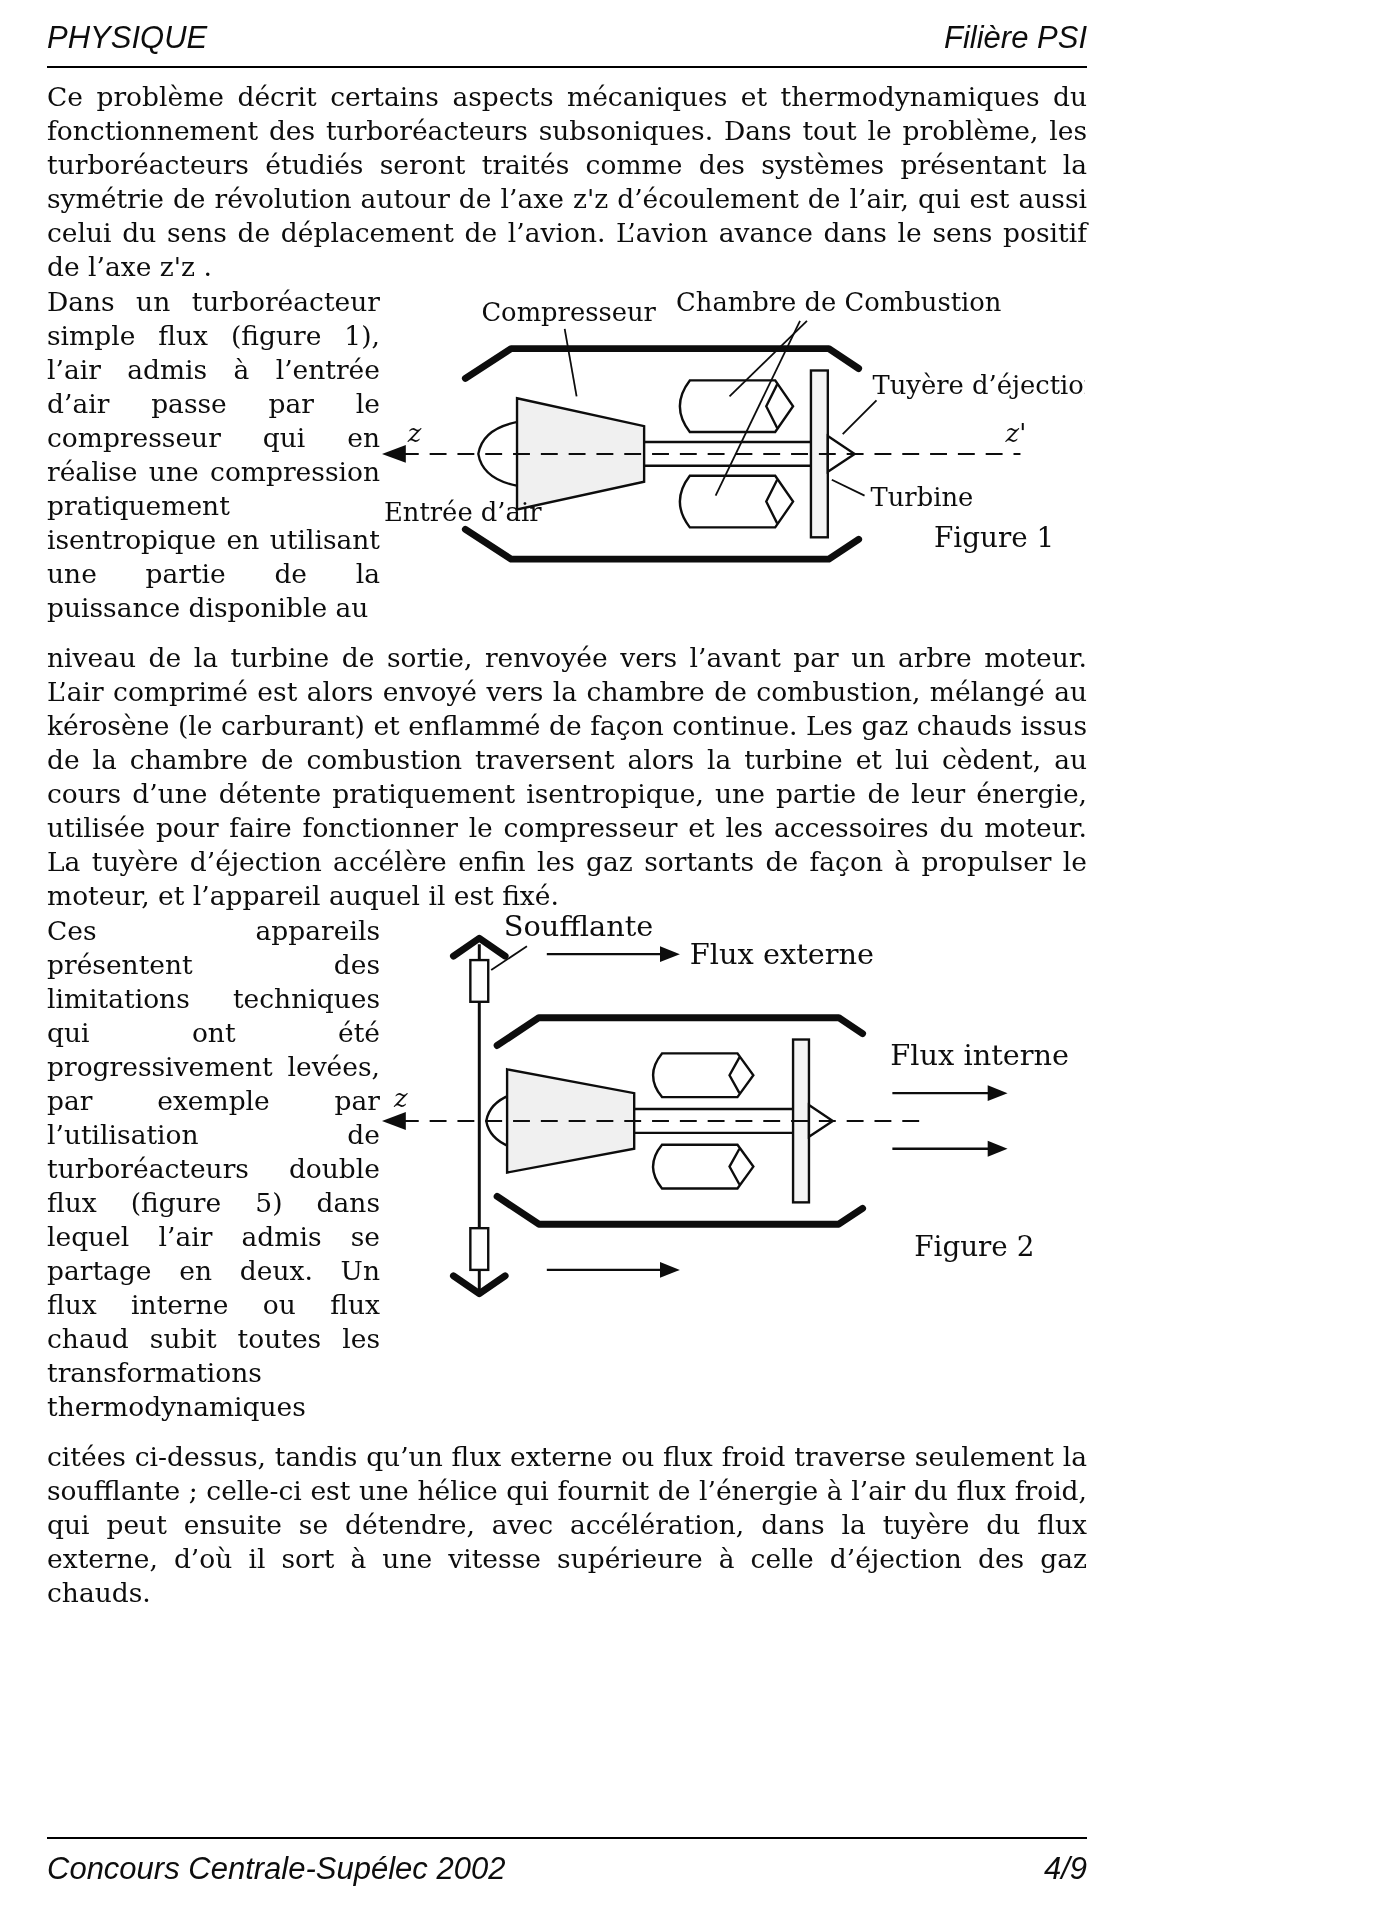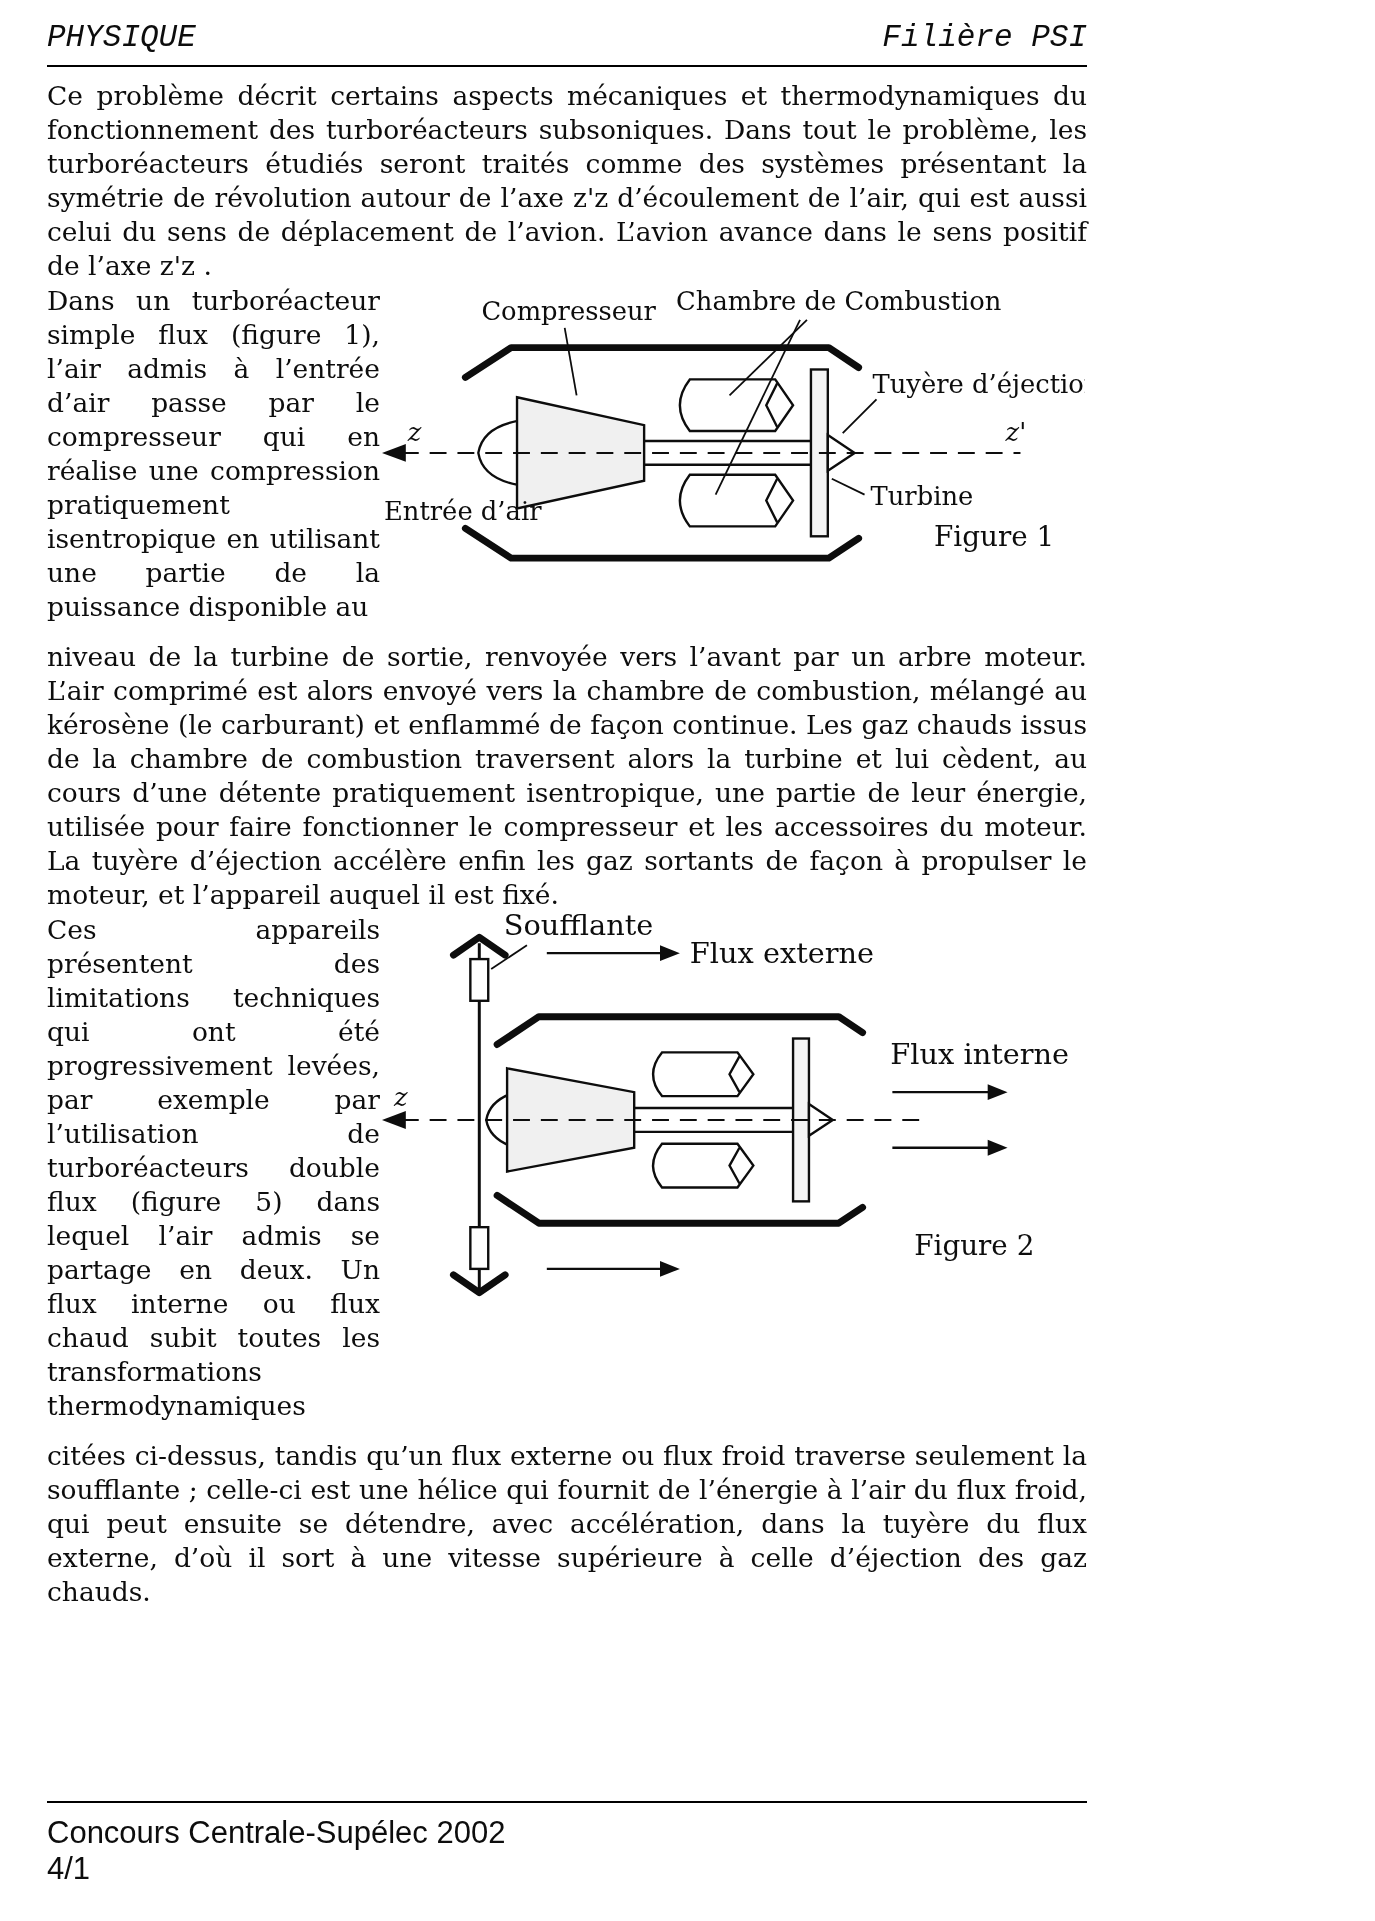--- a/index.html
+++ b/index.html
@@ -6,41 +6,41 @@
   html, body { background: #ffffff; }
   body {
     width: 1375px; height: 1921px; position: relative;
     font-family: "DejaVu Serif", serif; color: #0d0d0d;
     overflow: hidden;
   }
   .page { position: absolute; inset: 0; padding: 20px 288px 0 47px; }
 
   .hdr {
     display: flex; justify-content: space-between; align-items: flex-end;
-    font-family: Liberation Mono, monospace; font-style: italic;
+    font-family: Liberation Sans, sans-serif; font-style: italic;
     font-size: 31px; padding-bottom: 10px; border-bottom: 2px solid #000;
   }
 
   .body-text {
     font-size: 26.5px; line-height: 34px; text-align: justify;
   }
   .intro { margin-top: 12px; }
 
   .row { display: flex; margin-top: 1px; align-items: flex-start; }
   .leftcol { width: 333px; flex: 0 0 333px; }
   .figwrap { flex: 1 1 auto; }
   .figwrap svg { display: block; }
 
   .cont { margin-top: 16px; }
 
   .ftr {
     position: absolute; left: 47px; right: 288px; bottom: 34px;
     display: flex; justify-content: space-between;
-    font-family: "Liberation Sans", sans-serif; 
-    font-size: 31px; border-top: 2px solid #000; padding-top: 12px; flex-direction: column;
+    font-family: "Liberation Sans", sans-serif; font-style: italic;
+    font-size: 31px; border-top: 2px solid #000; padding-top: 12px;
   }
 
   
   .nac { fill: none; stroke: #0d0d0d; stroke-width: 7; stroke-linejoin: round; stroke-linecap: round; }
   .fan { fill: none; stroke: #0d0d0d; stroke-width: 7; stroke-linejoin: round; stroke-linecap: round; }
   .thin { stroke: #0d0d0d; stroke-width: 2.4; }
   .nofill { fill: none; }
   .lead { stroke: #0d0d0d; stroke-width: 1.8; }
   .axis { stroke: #0d0d0d; stroke-width: 2; }
   .flabel { font-family: "DejaVu Serif", serif; font-size: 26px; fill: #0d0d0d; }
@@ -162,16 +162,16 @@
           <text class="fcap" x="538" y="344">Figure 2</text>
         </g>
       </svg>
     </figure>
   </div>
 
   <p class="body-text cont">citées ci-dessus, tandis qu’un flux externe ou flux froid traverse seulement la soufflante ; celle-ci est une hélice qui fournit de l’énergie à l’air du flux froid, qui peut ensuite se détendre, avec accélération, dans la tuyère du flux externe, d’où il sort à une vitesse supérieure à celle d’éjection des gaz chauds.</p>
 
   <footer class="ftr">
     <span>Concours Centrale-Supélec 2002</span>
-    <span>4/1</span>
+    <span>4/9</span>
   </footer>
 
 </div>
 
 </body></html>

